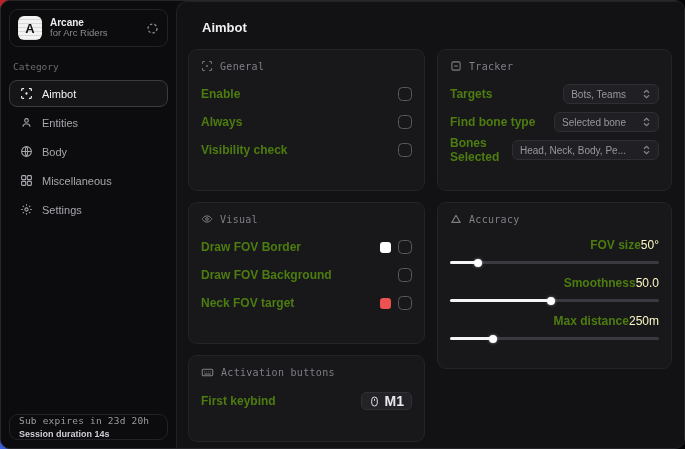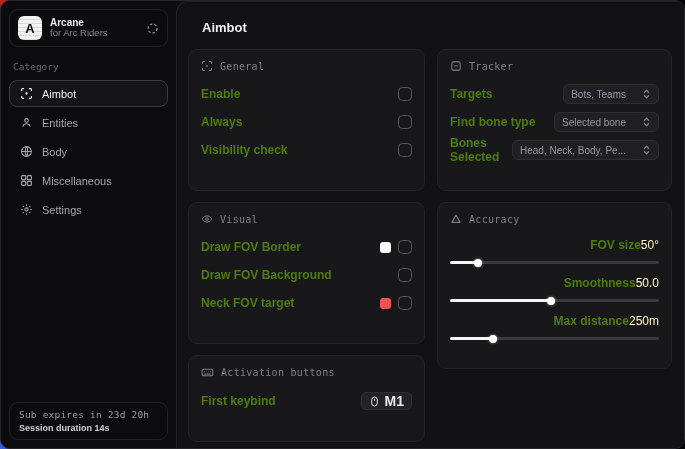--- a/index.html
+++ b/index.html
@@ -26,21 +26,21 @@
   .spinner { color:#8b8b91; display:flex; }
 
   .cat-label { font-size:9.5px; color:#6b6b71; margin:14px 4px 8px 4px; font-family:"DejaVu Sans Mono", monospace; }
   .nav { display:flex; flex-direction:column; gap:2px; }
   .nav-item { display:flex; align-items:center; gap:9px; height:27px; padding:0 9px; border-radius:8px;
     border:1px solid transparent; color:#a6a6ac; font-size:11px; cursor:default; }
   .nav-item.active { border-color:#3a3a40; background:#151517; color:#f0f0f3; }
   .nav-item .nico { display:flex; width:14px; justify-content:center; }
 
   .sidebar-spacer { flex:1; }
-  .status-card { border:1px solid #232327; border-radius:9px; padding:6px 9px; }
+  .status-card { border:1px solid #232327; border-radius:9px; padding:0 9px; }
   .status-l1 { font-family:"DejaVu Sans Mono", monospace; font-size:9.5px; color:#9a9aa1; letter-spacing:0.2px; }
   .status-l2 { font-size:9px; font-weight:bold; color:#cfcfd6; margin-top:3px; }
 
   
   .main { flex:1; background:#121214; border-left:1px solid #222226; border-top:1px solid #222226;
     border-top-left-radius:12px; padding:12px 12px 12px 11px; overflow:hidden; }
   .page-title { font-size:13px; font-weight:bold; color:#f0f0f3; margin:6px 0 14px 14px; }
   .cols { display:flex; gap:12px; align-items:flex-start; }
   .col { display:flex; flex-direction:column; gap:11px; }
   .col-left { width:238px; }

